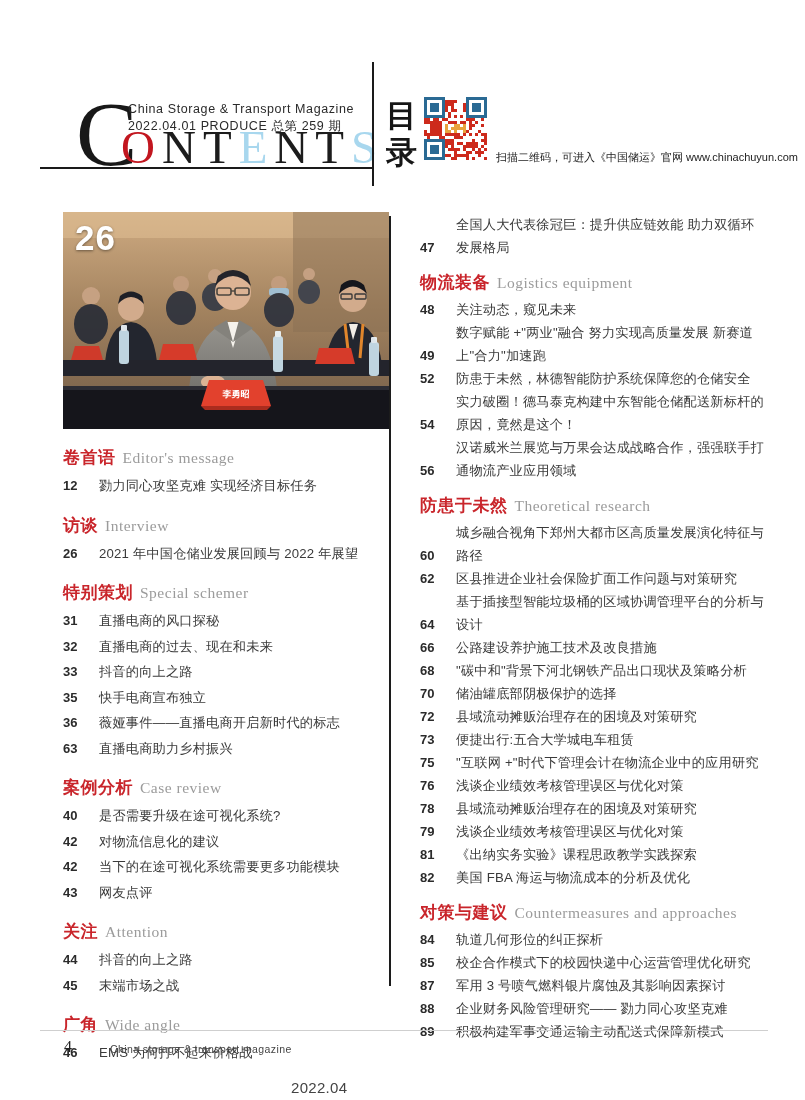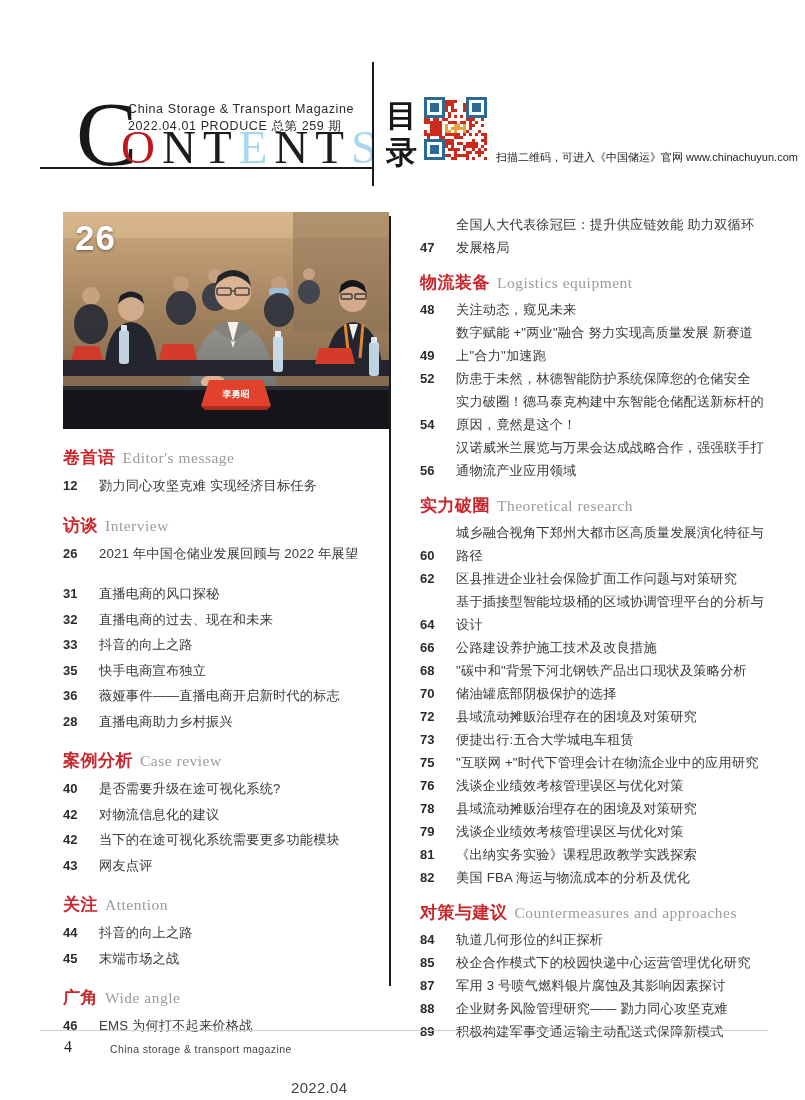--- a/index.html
+++ b/index.html
@@ -597,20 +597,21 @@
         </div>
       </section>
       <section class="sec">
         <div class="sec-h"><span class="sec-cn">访谈</span><span class="sec-en">Interview</span></div>
         <div class="item">
           <span class="item-p">26</span>
           <span class="item-t">2021 年中国仓储业发展回顾与 2022 年展望</span>
         </div>
       </section>
       <section class="sec">
+        <div class="sec-h"><span class="sec-cn">特别策划</span><span class="sec-en">Special schemer</span></div>
         <div class="item">
           <span class="item-p">31</span>
           <span class="item-t">直播电商的风口探秘</span>
         </div>
         <div class="item">
           <span class="item-p">32</span>
           <span class="item-t">直播电商的过去、现在和未来</span>
         </div>
         <div class="item">
           <span class="item-p">33</span>
@@ -618,21 +619,21 @@
         </div>
         <div class="item">
           <span class="item-p">35</span>
           <span class="item-t">快手电商宣布独立</span>
         </div>
         <div class="item">
           <span class="item-p">36</span>
           <span class="item-t">薇娅事件——直播电商开启新时代的标志</span>
         </div>
         <div class="item">
-          <span class="item-p">28</span>
+          <span class="item-p">63</span>
           <span class="item-t">直播电商助力乡村振兴</span>
         </div>
       </section>
       <section class="sec">
         <div class="sec-h"><span class="sec-cn">案例分析</span><span class="sec-en">Case review</span></div>
         <div class="item">
           <span class="item-p">40</span>
           <span class="item-t">是否需要升级在途可视化系统?</span>
         </div>
         <div class="item">
@@ -694,21 +695,21 @@
         <div class="item">
           <span class="item-p">54</span>
           <span class="item-t">实力破圈！德马泰克构建中东智能仓储配送新标杆的原因，竟然是这个！</span>
         </div>
         <div class="item">
           <span class="item-p">56</span>
           <span class="item-t">汉诺威米兰展览与万果会达成战略合作，强强联手打通物流产业应用领域</span>
         </div>
       </section>
       <section class="sec">
-        <div class="sec-h"><span class="sec-cn">实力破圈</span><span class="sec-en">Theoretical research</span></div>
+        <div class="sec-h"><span class="sec-cn">防患于未然</span><span class="sec-en">Theoretical research</span></div>
         <div class="item">
           <span class="item-p">60</span>
           <span class="item-t">城乡融合视角下郑州大都市区高质量发展演化特征与路径</span>
         </div>
         <div class="item">
           <span class="item-p">62</span>
           <span class="item-t">区县推进企业社会保险扩面工作问题与对策研究</span>
         </div>
         <div class="item">
           <span class="item-p">64</span>

